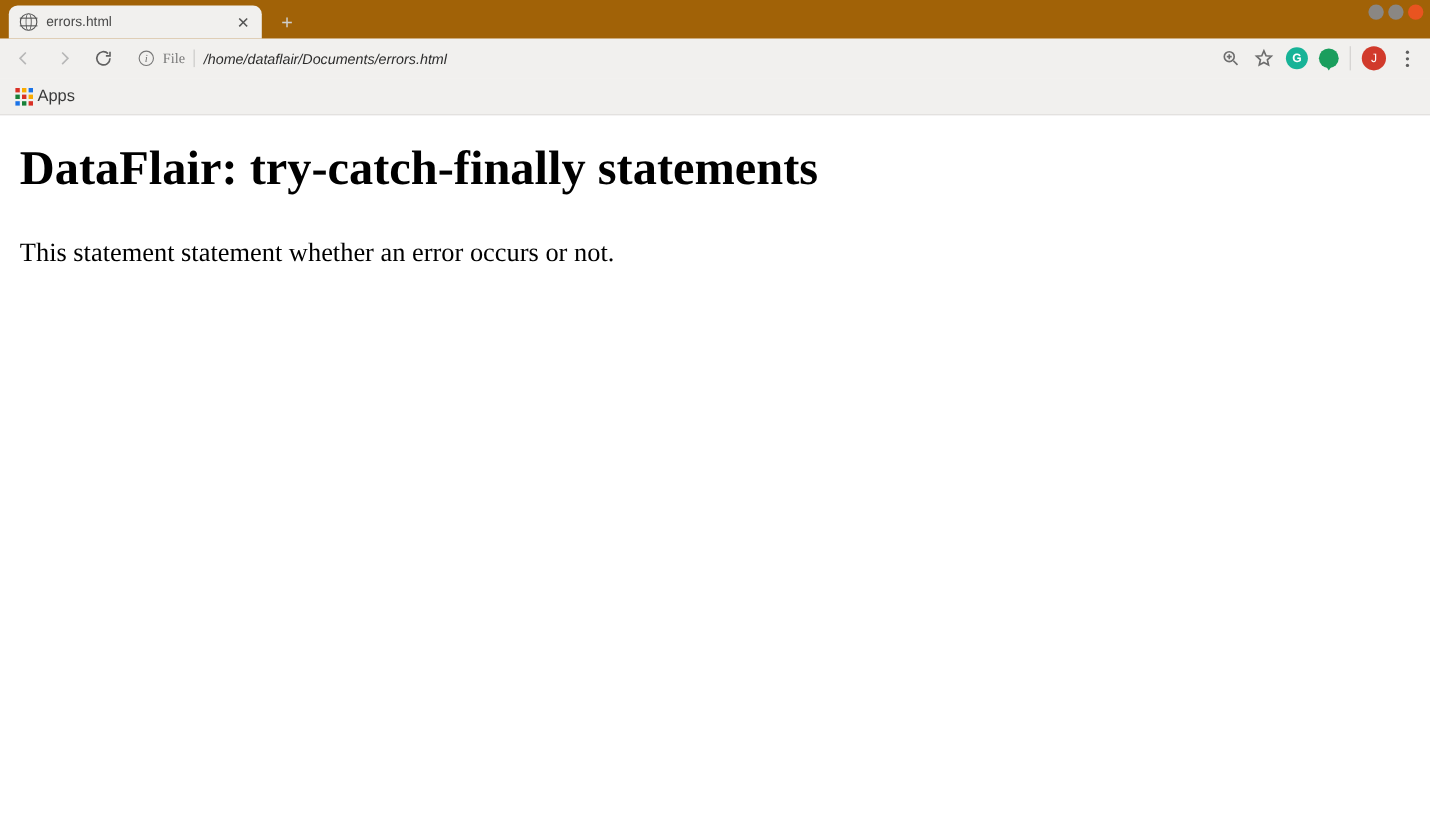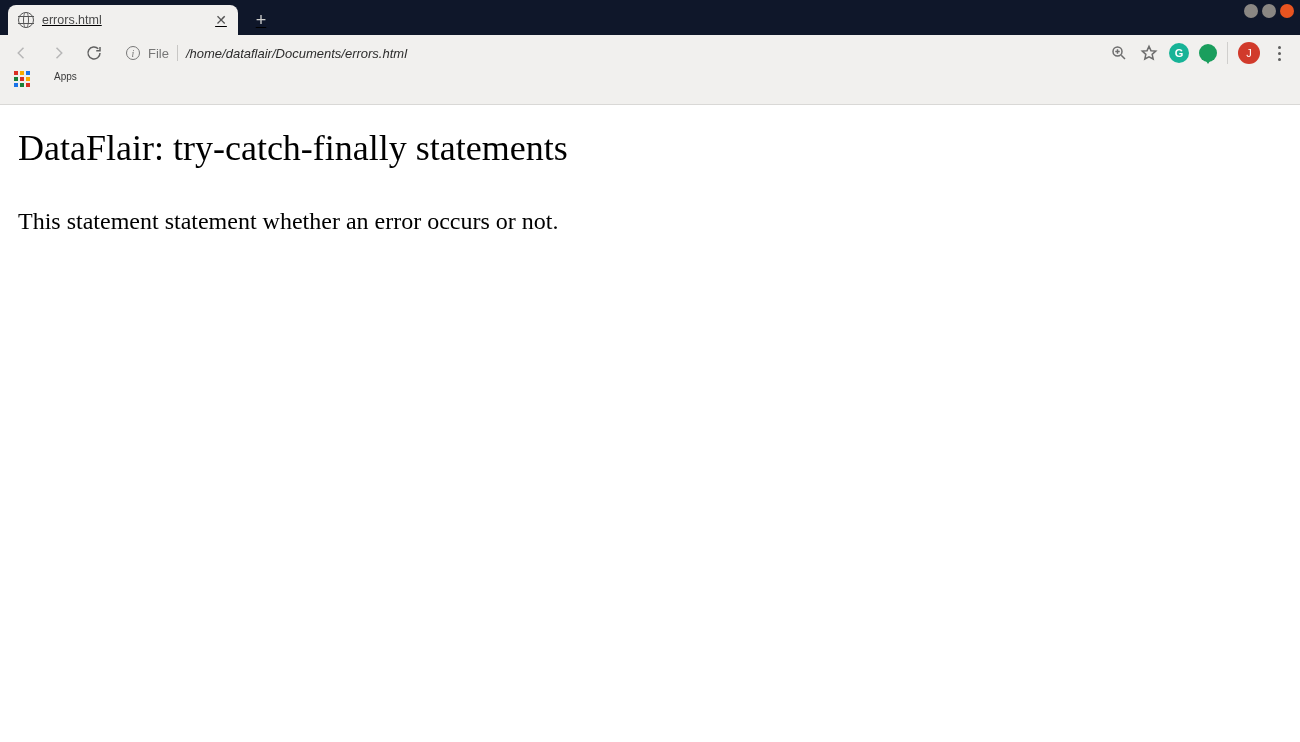--- a/index.html
+++ b/index.html
@@ -7,26 +7,25 @@
     width: 1300px;
     height: 742px;
     font-family: sans-serif;
     background: #ffffff;
     overflow: hidden;
   }
 
   
   .tab-strip {
     height: 35px;
-    background: #0f172a;
+    background: #a16207;
     display: flex;
     align-items: flex-end;
     padding-left: 8px;
     position: relative;
-    text-decoration: underline;
   }
   .tab {
     height: 30px;
     width: 230px;
     background: #f1f0ee;
     border-top-left-radius: 8px;
     border-top-right-radius: 8px;
     display: flex;
     align-items: center;
     padding: 0 10px;
@@ -117,21 +116,21 @@
     font-size: 13px;
     color: #4a4a4a;
     gap: 8px;
   }
   .omnibox .info-icon {
     width: 14px; height: 14px;
     border: 1.5px solid #777; border-radius: 50%;
     display: flex; align-items: center; justify-content: center;
     font-size: 10px; color: #777; font-family: serif; font-style: italic;
   }
-  .omnibox .scheme { color: #777; }
+  .omnibox .scheme { color: #777; font-family: Liberation Serif, serif; }
   .omnibox .sep { width: 1px; height: 16px; background: #c8c7c5; }
   .omnibox .path { color: #2c2c2c; font-style: italic; }
 
   .right-actions {
     display: flex; align-items: center; gap: 10px;
     padding-right: 4px;
   }
   .ra-icon {
     width: 20px; height: 20px;
     display: flex; align-items: center; justify-content: center;
@@ -166,24 +165,24 @@
     align-items: center; justify-content: center;
   }
   .menu-dots span { width:3px; height:3px; background:#5e5e5e; border-radius:50%; }
 
   
   .bookmarks {
     height: 34px;
     background: #f1f0ee;
     border-bottom: 1px solid #d9d8d6;
     display: flex;
-    align-items: flex-start;
+    align-items: center;
     padding: 0 14px;
-    gap: 24px;
-    font-size: 10px;
+    gap: 4px;
+    font-size: 15px;
     color: #3a3a3a;
   }
   .apps-icon {
     width: 16px; height: 16px;
     display: grid;
     grid-template-columns: repeat(3, 4px);
     grid-template-rows: repeat(3, 4px);
     gap: 2px;
   }
   .apps-icon span:nth-child(1){background:#d93025}
@@ -197,22 +196,22 @@
   .apps-icon span:nth-child(9){background:#d93025}
 
   
   .page {
     background: #fff;
     padding: 22px 18px;
     font-family: "Times New Roman", Times, serif;
     color: #000;
   }
   .page h1 {
-    font-size: 36px;
-    font-weight: normal;
+    font-size: 44px;
+    font-weight: bold;
     margin-bottom: 34px;
   }
   .page .line {
     font-size: 24px;
     line-height: 1.5;
   }
 </style>
 </head>
 <body>
 

